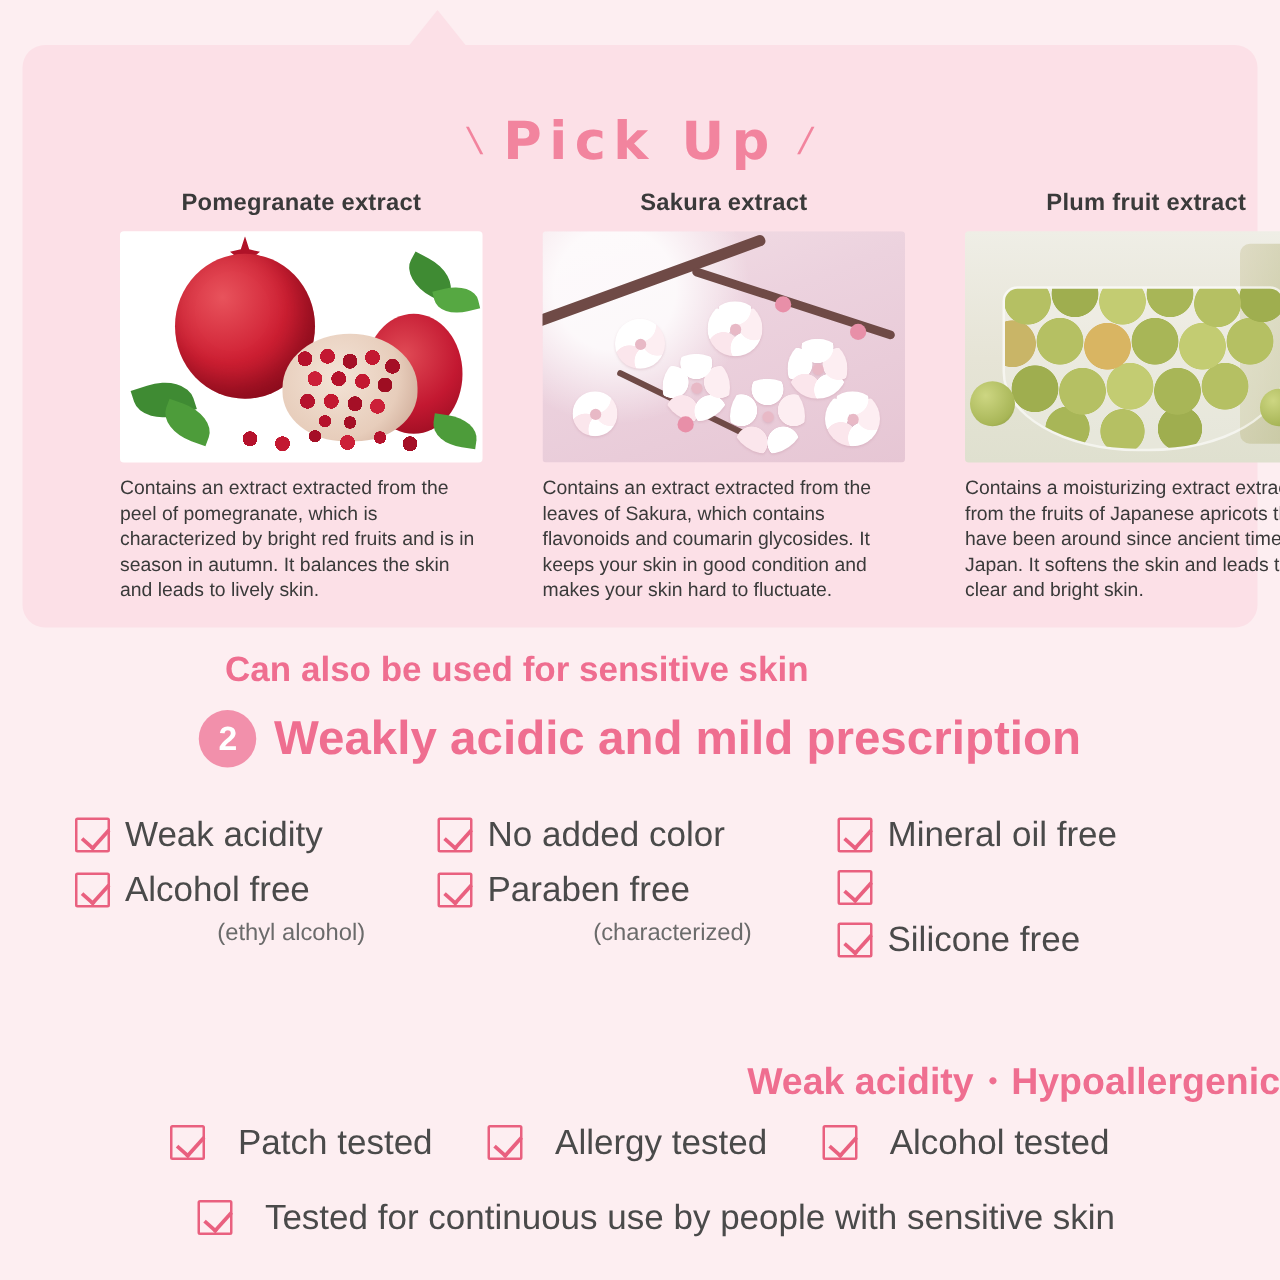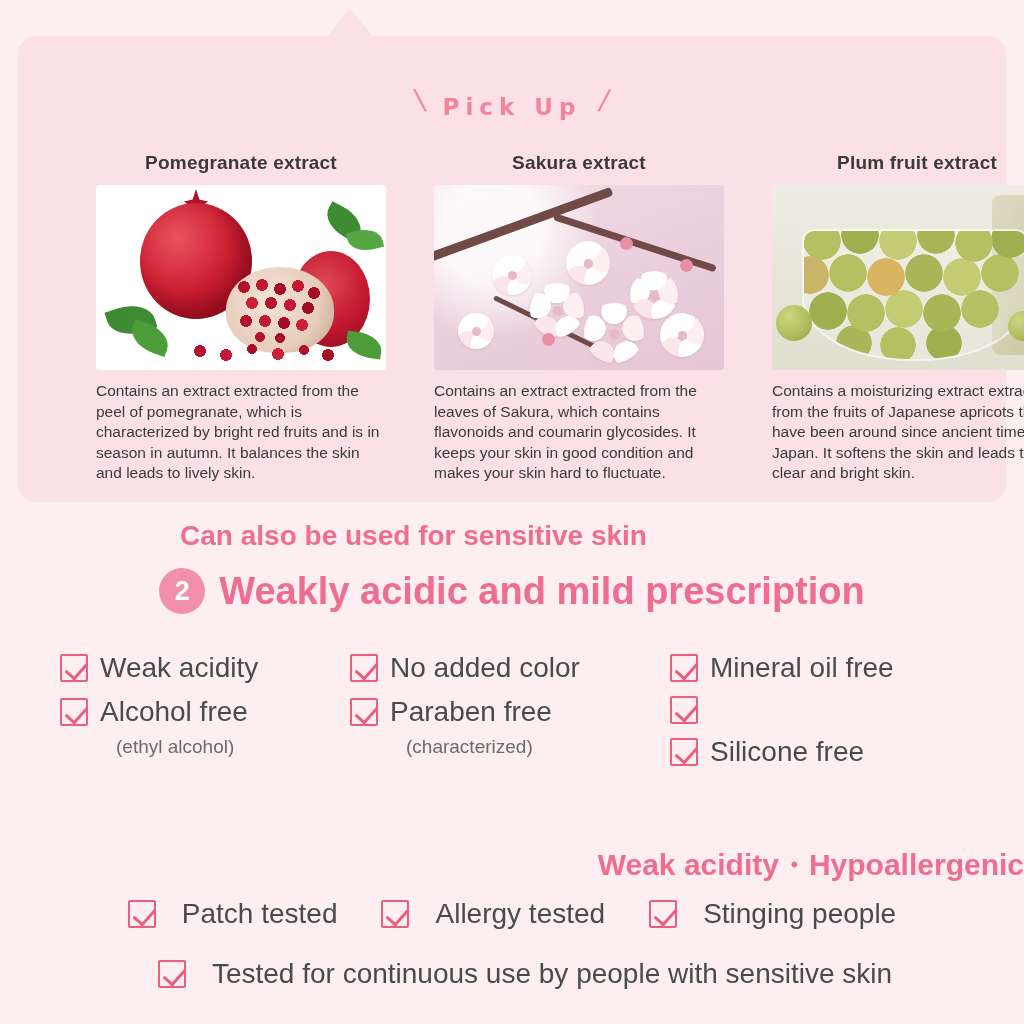--- a/index.html
+++ b/index.html
@@ -34,21 +34,21 @@
   }
   .pickup-title-wrap {
     position: absolute;
     left: 0; top: 52px;
     width: 988px;
     text-align: center;
   }
   .pickup-title {
     display: inline-block;
     color: #f2849e;
-    font-size: 23px;
+    font-size: 42px;
     font-weight: bold;
     letter-spacing: 6px;
     font-family: "DejaVu Sans", sans-serif;
   }
   .slash {
     color: #f2849e;
     font-size: 30px;
     display: inline-block;
     padding: 0 14px;
     position: relative;
@@ -291,20 +291,21 @@
     transform: rotate(42deg);
   }
   .check-label {
     font-size: 28px;
     color: #4a4a4a;
   }
   .sub-note {
     font-size: 19px;
     color: #6b6b6b;
     margin: -4px 0 12px 44px;
+    text-align: center;
   }
   .sub-note.indent2 { margin-left: 56px; }
 
   
   .weak-line {
     position: absolute; left: 0; top: 845px; width: 1024px;
     text-align: right;
     color: #ef6e90;
     font-size: 30px;
     font-weight: bold;
@@ -445,21 +446,21 @@
     <div class="check-item">
       <span class="cbox"></span>
       <span class="check-label">Patch tested</span>
     </div>
     <div class="check-item">
       <span class="cbox"></span>
       <span class="check-label">Allergy tested</span>
     </div>
     <div class="check-item">
       <span class="cbox"></span>
-      <span class="check-label">Stinging people</span>
+      <span class="check-label">Alcohol tested</span>
     </div>
   </div>
 
   <div class="tested-row2">
     <div class="check-item">
       <span class="cbox"></span>
       <span class="check-label">Tested for continuous use by people with sensitive skin</span>
     </div>
   </div>
 

